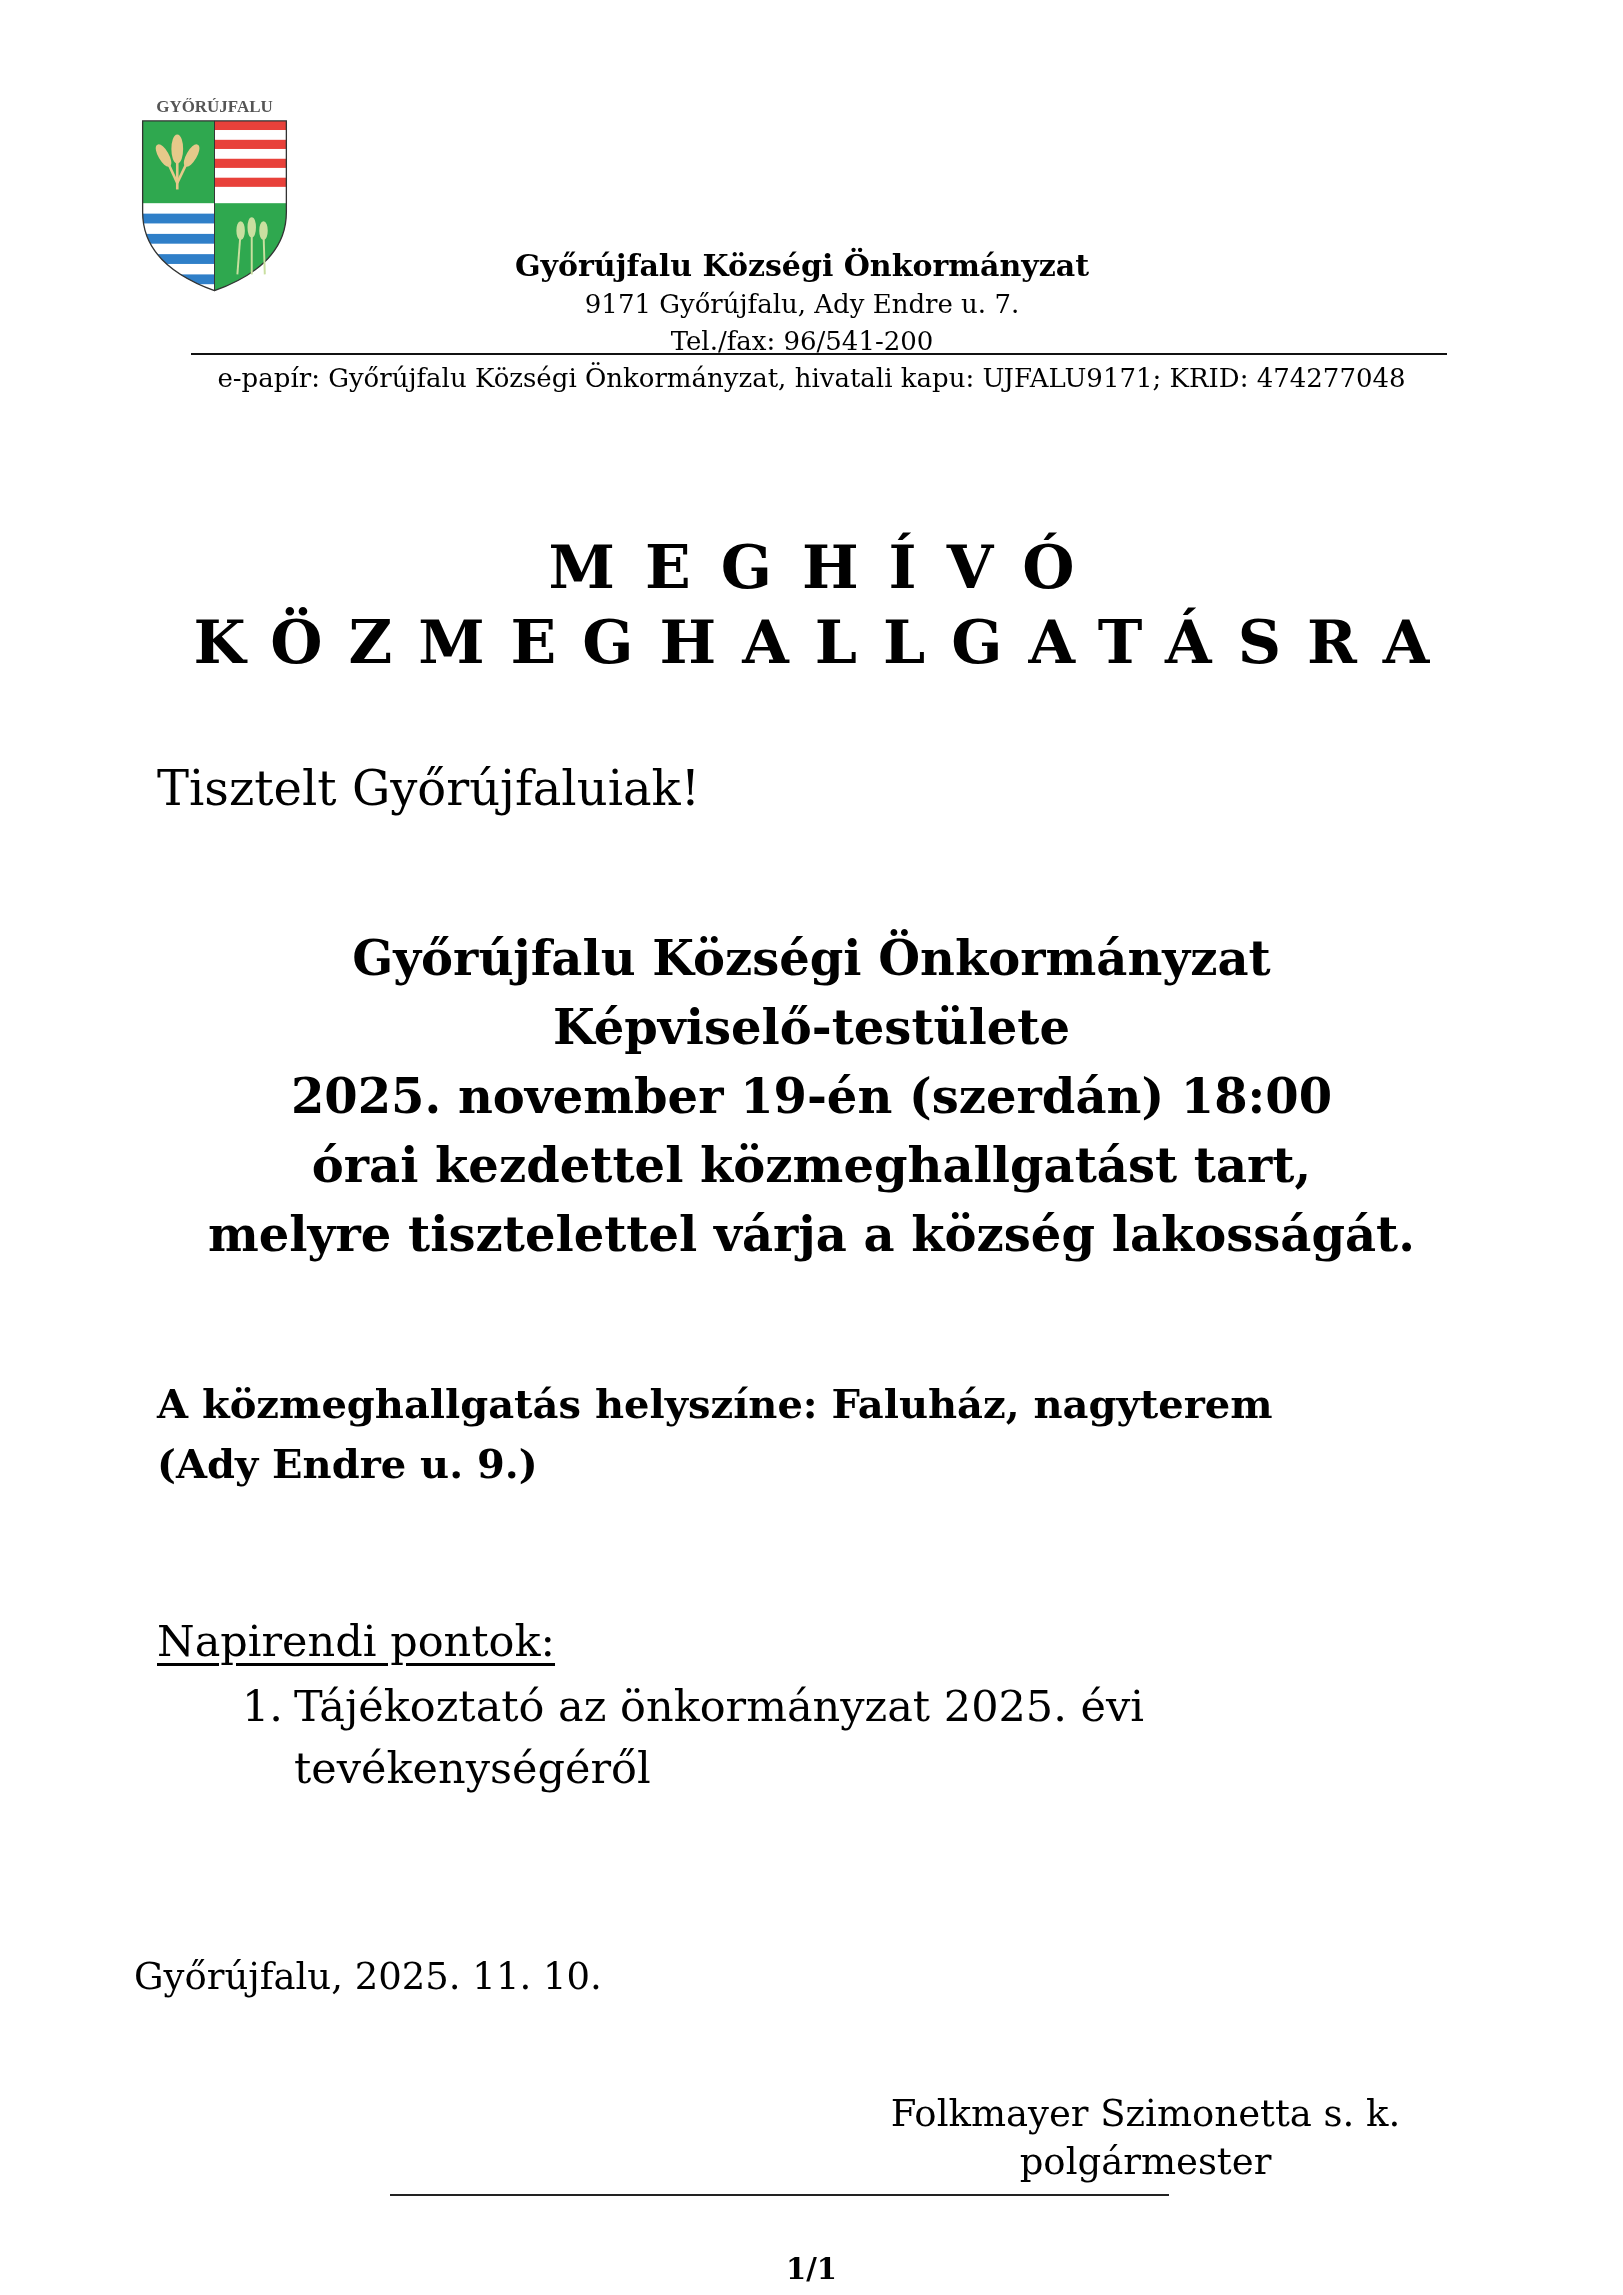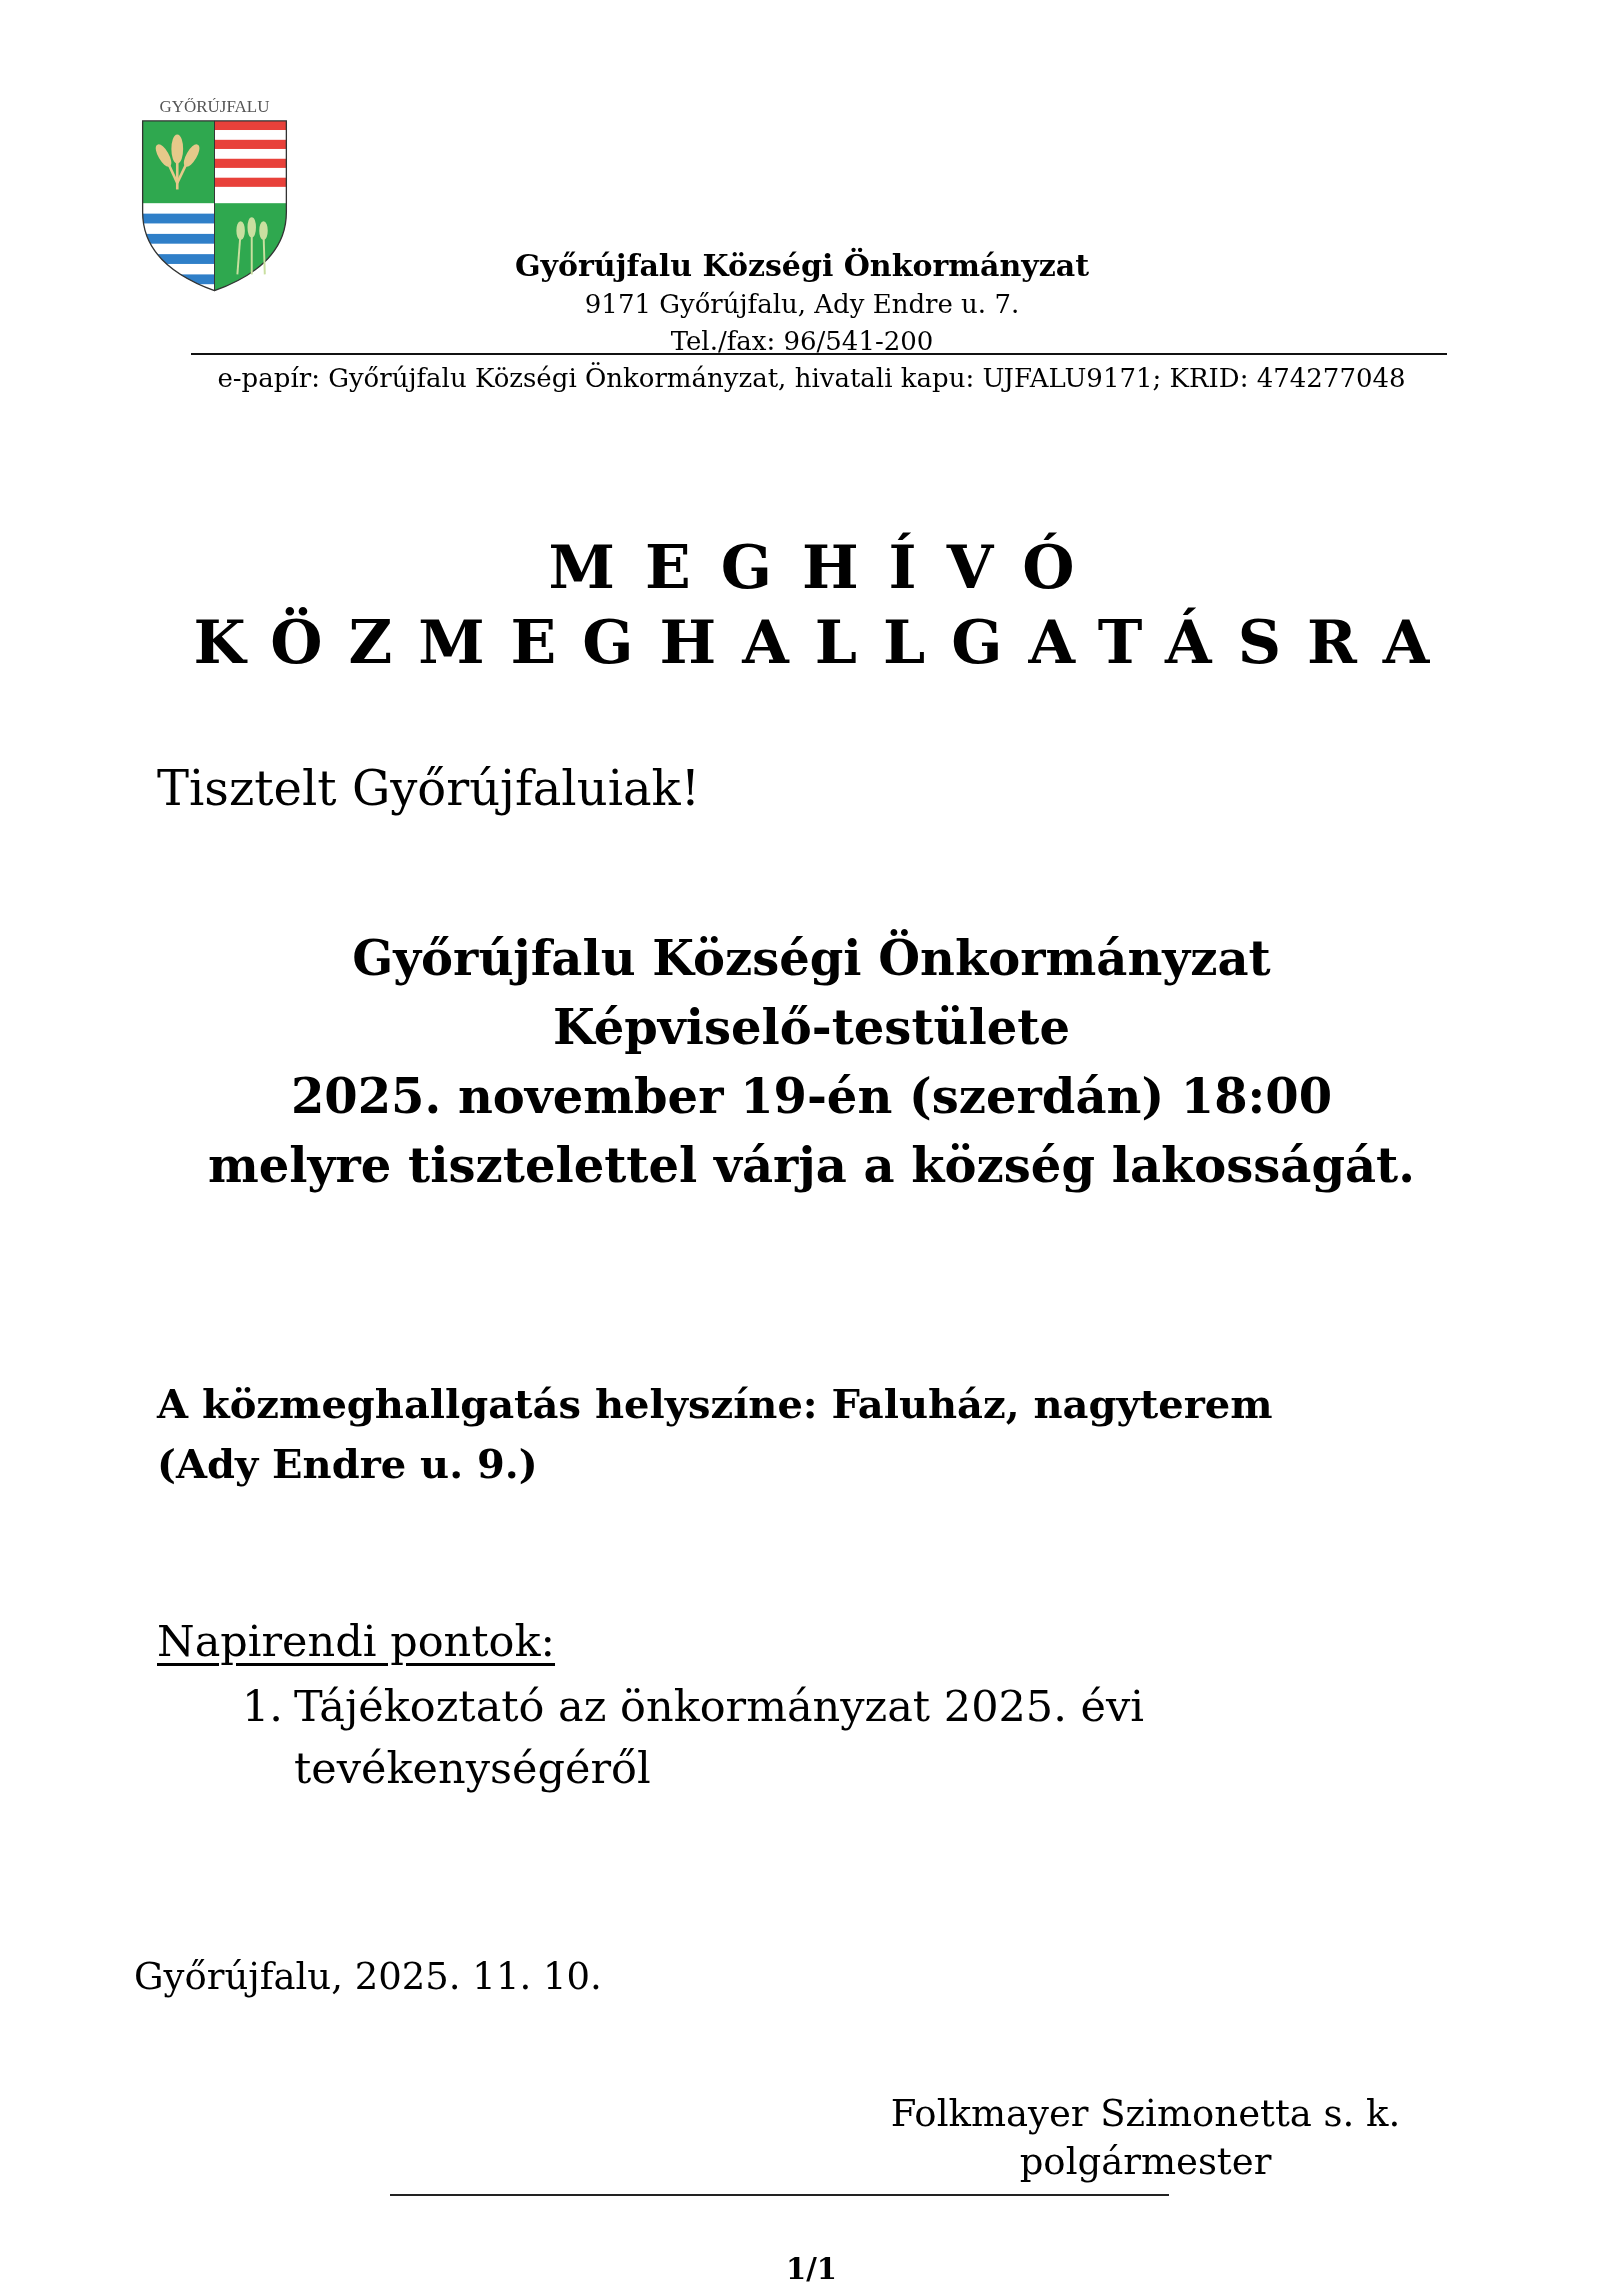--- a/index.html
+++ b/index.html
@@ -4,21 +4,21 @@
 <style>
   html, body { margin: 0; padding: 0; background: #ffffff; }
   body {
     width: 1623px; height: 2295px; position: relative; overflow: hidden;
     font-family: "DejaVu Serif", "Liberation Serif", serif; color: #000;
   }
   .abs { position: absolute; }
   .center { text-align: center; margin-top: 48px; }
 
   
-  #coat { left: 139px; top: 98px; width: 151px; height: 196px; }
+  #coat { left: 139px; top: 98px; width: 151px; height: 196px; font-weight: bold; }
   #org-name { left: 393px; width: 818px; top: 200px; font-size: 30px; font-weight: bold; }
   #org-addr { left: 393px; width: 818px; top: 241px; font-size: 26px; }
   #org-tel { left: 393px; width: 818px; top: 278px; font-size: 26px; }
   #org-epap { left: 157px; width: 1309px; top: 315px; font-size: 26px; }
   #header-rule { left: 191px; width: 1256px; top: 353px; height: 2px; background: #111; }
 
   
   #title1 { left: 0; width: 1623px; top: 484px; font-size: 60px; font-weight: bold; letter-spacing: 30px; text-indent: 30px; }
   #title2 { left: 0; width: 1623px; top: 559px; font-size: 60px; font-weight: bold; letter-spacing: 26px; text-indent: 26px; }
 
@@ -96,20 +96,21 @@
 
 <div id="title1" class="abs center">MEGHÍVÓ</div>
 <div id="title2" class="abs center">KÖZMEGHALLGATÁSRA</div>
 
 <div id="greeting" class="abs">Tisztelt Győrújfaluiak!</div>
 
 <div id="body-block" class="abs center">
   <div>Győrújfalu Községi Önkormányzat</div>
   <div>Képviselő-testülete</div>
   <div>2025. november 19-én (szerdán) 18:00</div>
+  <div>órai kezdettel közmeghallgatást tart,</div>
   <div>melyre tisztelettel várja a község lakosságát.</div>
 </div>
 
 <div id="venue" class="abs">
   <div>A közmeghallgatás helyszíne: Faluház, nagyterem</div>
   <div>(Ady Endre u. 9.)</div>
 </div>
 
 <div id="agenda-title" class="abs">Napirendi pontok:</div>
 <div id="agenda-item" class="abs">

